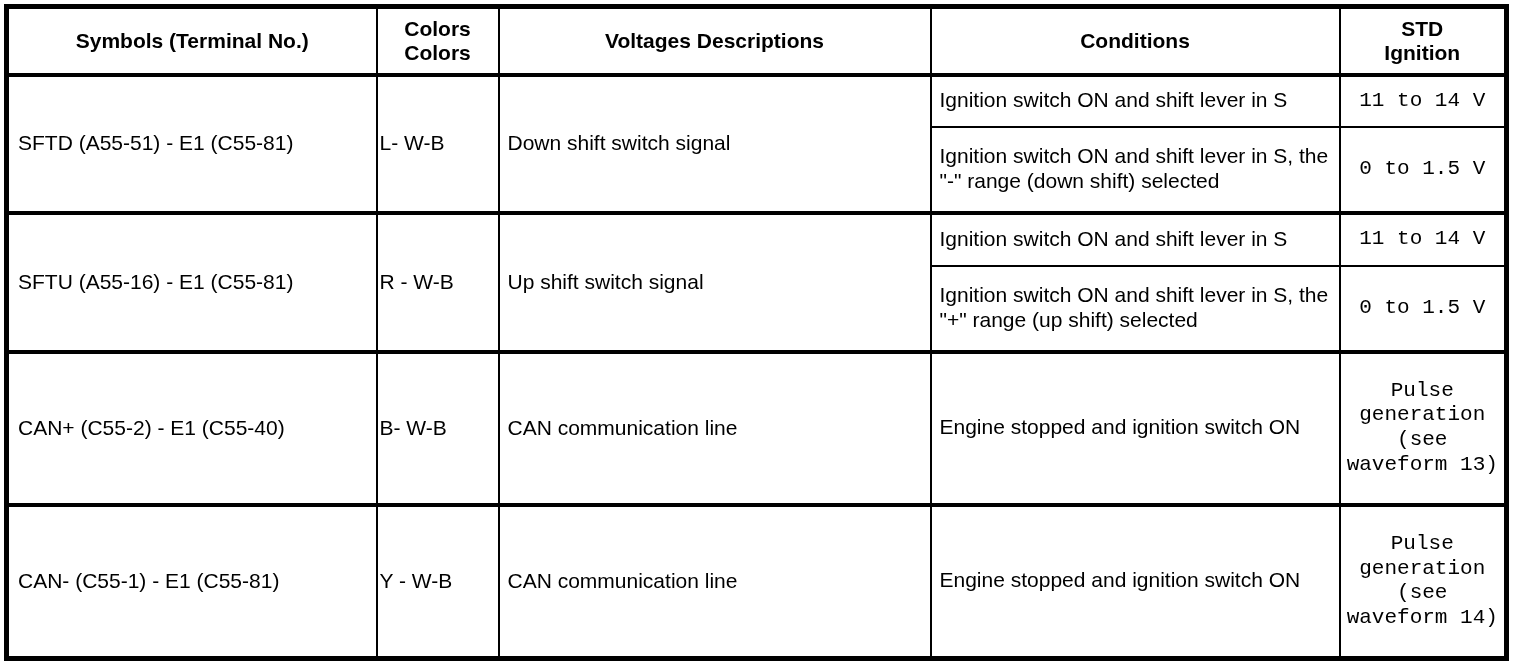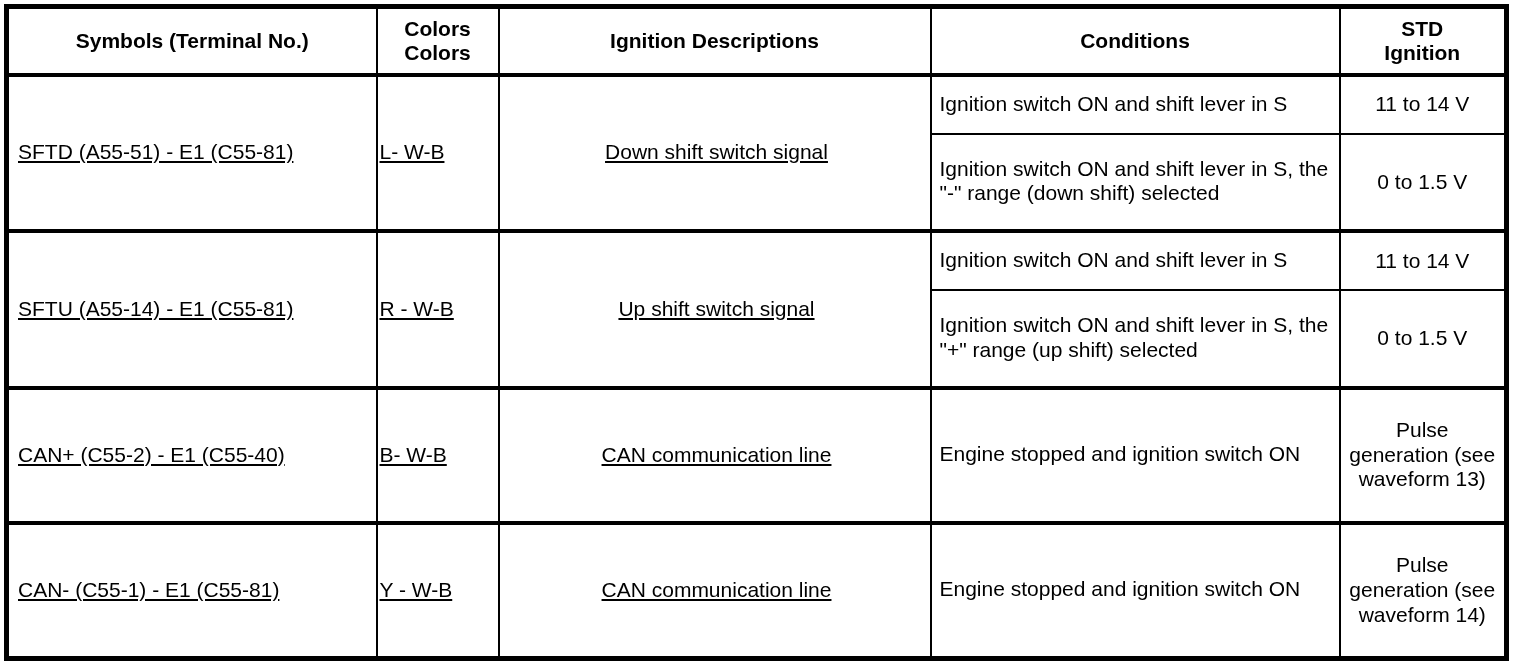--- a/index.html
+++ b/index.html
@@ -59,41 +59,41 @@
     border: 2px solid #000;
     font-size: 21px;
     line-height: 1.18;
     vertical-align: middle;
     background: #fff;
   }
 
   td.sym, td.wire, td.term {
     border-bottom-width: 4px;
     border-top-width: 4px;
-    text-decoration: underline;
   }
   td.sym {
     padding: 4px 2px 4px 9px;
     text-align: left;
   }
   td.wire {
     padding: 4px 2px;
   }
   td.term {
     padding: 4px 4px 4px 8px;
-    text-align: center;
+    text-align: left;
   }
 
   td.cond {
     padding: 5px 6px 6px 8px;
     text-align: left;
   }
   td.volt {
     padding: 5px 4px;
     text-align: center;
+    font-family: Liberation Mono, monospace;
   }
 
   
   tr.grp-start td.cond,
   tr.grp-start td.volt {
     border-top-width: 4px;
     margin-left: 44px;
   }
   tr.grp-end td.cond,
   tr.grp-end td.volt {
@@ -123,21 +123,21 @@
     <thead>
       <tr>
         <th>
           <span>Symbols (Terminal No.)</span>
         </th>
         <th>
           <span>Colors</span><br>
           <span>Colors</span>
         </th>
         <th>
-          <span>Ignition Descriptions</span>
+          <span>Voltages Descriptions</span>
         </th>
         <th>
           <span>Conditions</span>
         </th>
         <th>
           <span>STD</span><br>
           <span>Ignition</span>
         </th>
       </tr>
     </thead>
@@ -148,21 +148,21 @@
           <td class="wire" rowspan="2">L- W-B</td>
           <td class="term" rowspan="2">Down shift switch signal</td>
           <td class="cond">Ignition switch ON and shift lever in S</td>
           <td class="volt">11 to 14 V</td>
         </tr>
         <tr class="grp-end sub">
           <td class="cond">Ignition switch ON and shift lever in S, the "-" range (down shift) selected</td>
           <td class="volt">0 to 1.5 V</td>
         </tr>
         <tr class="grp-start">
-          <td class="sym" rowspan="2">SFTU (A55-14) - E1 (C55-81)</td>
+          <td class="sym" rowspan="2">SFTU (A55-16) - E1 (C55-81)</td>
           <td class="wire" rowspan="2">R - W-B</td>
           <td class="term" rowspan="2">Up shift switch signal</td>
           <td class="cond">Ignition switch ON and shift lever in S</td>
           <td class="volt">11 to 14 V</td>
         </tr>
         <tr class="grp-end sub">
           <td class="cond">Ignition switch ON and shift lever in S, the "+" range (up shift) selected</td>
           <td class="volt">0 to 1.5 V</td>
         </tr>
         <tr class="grp-start grp-end">

